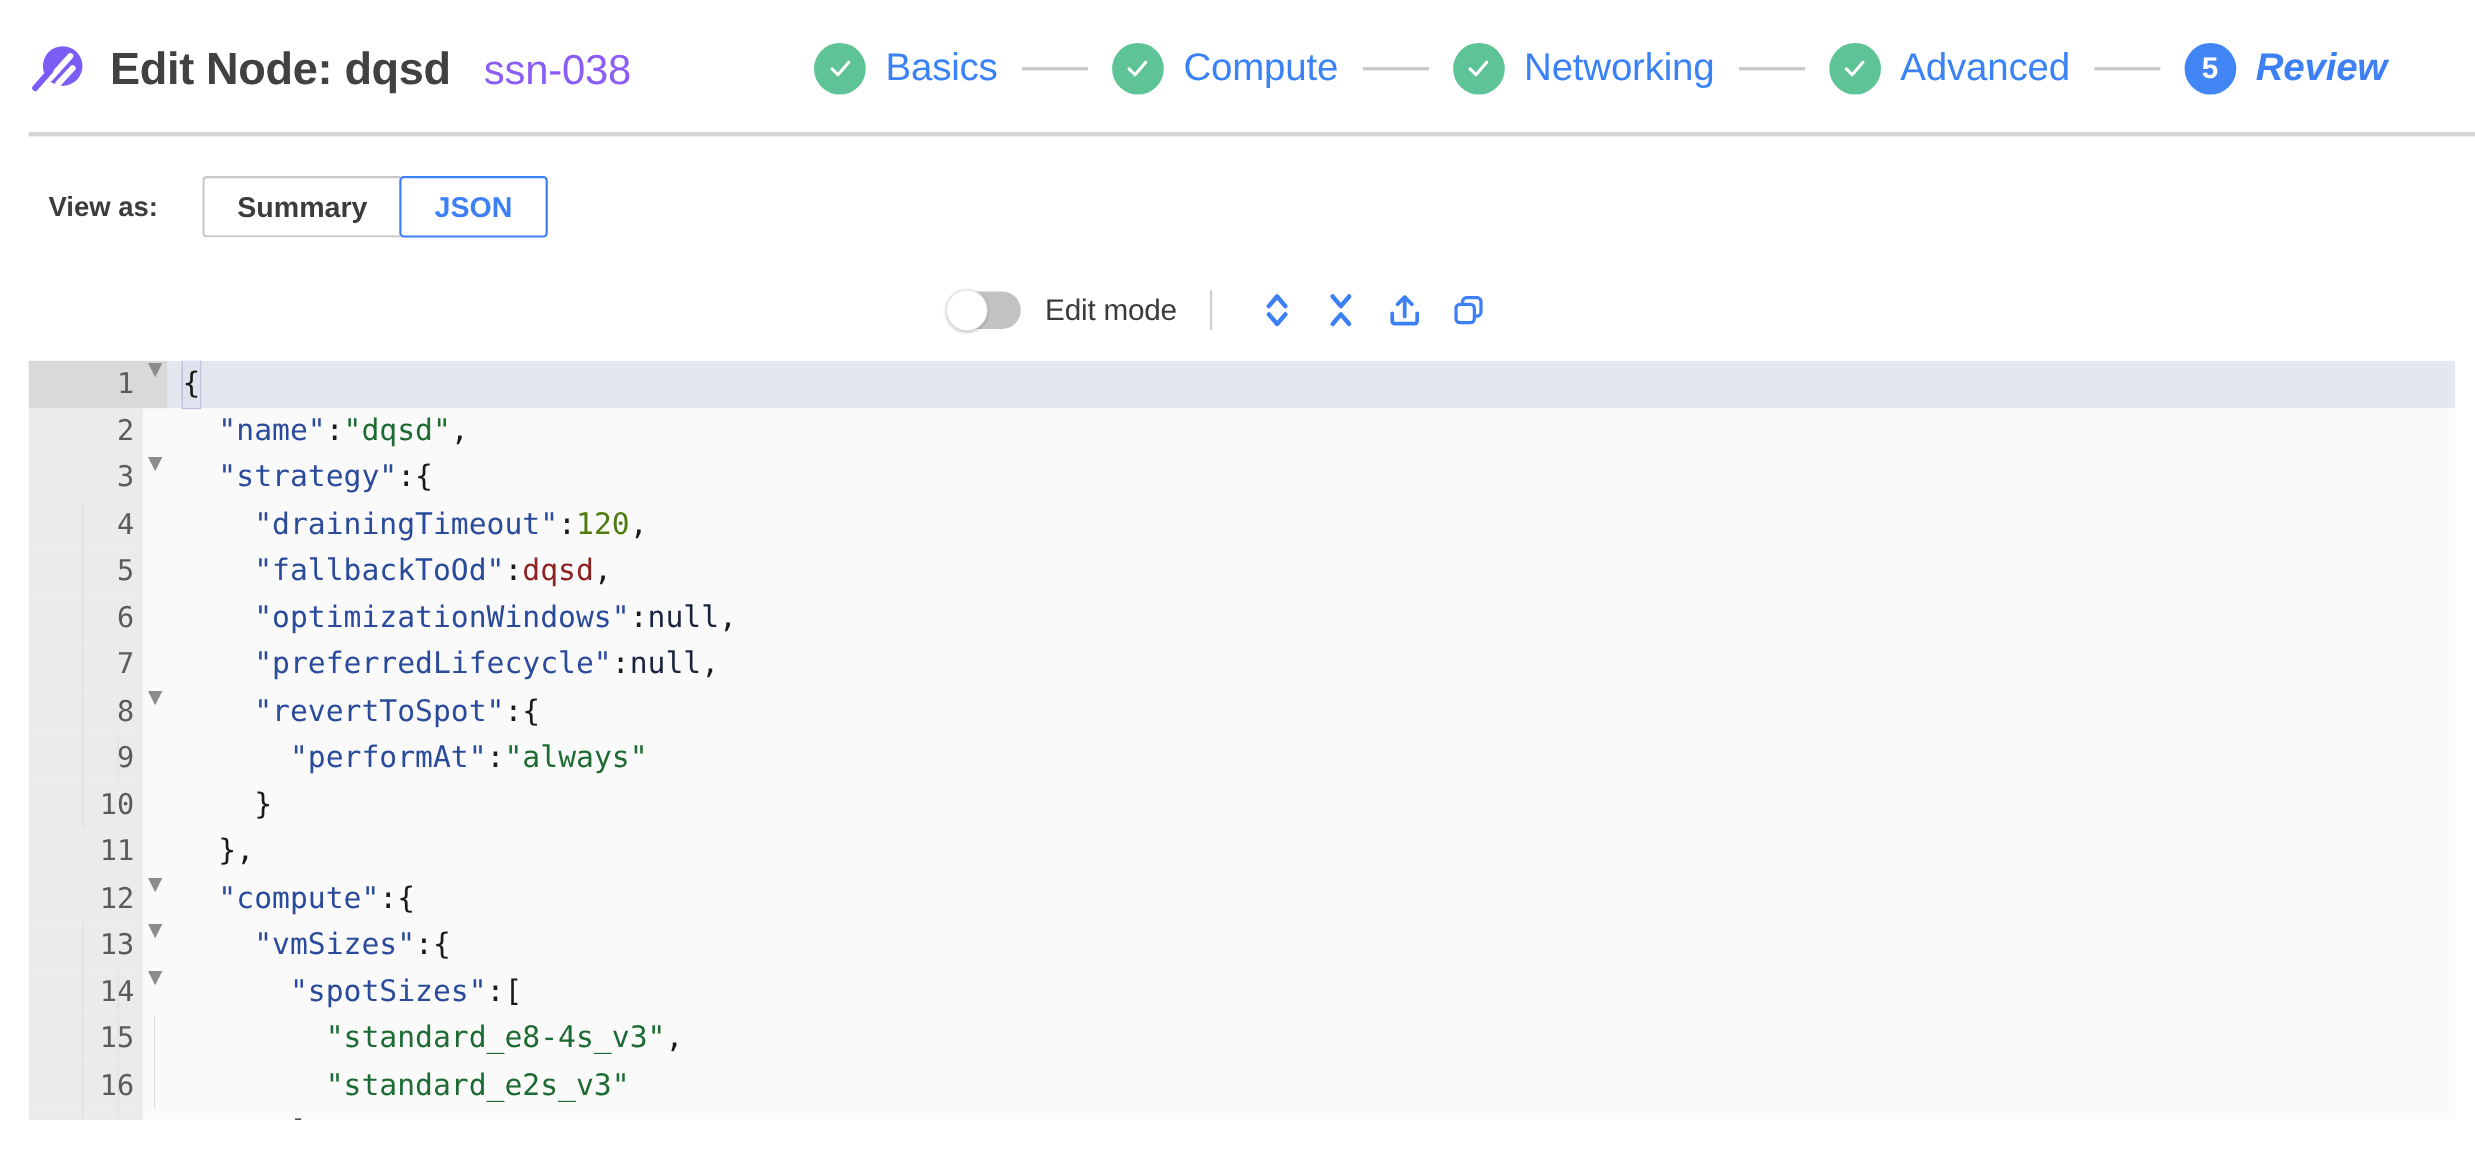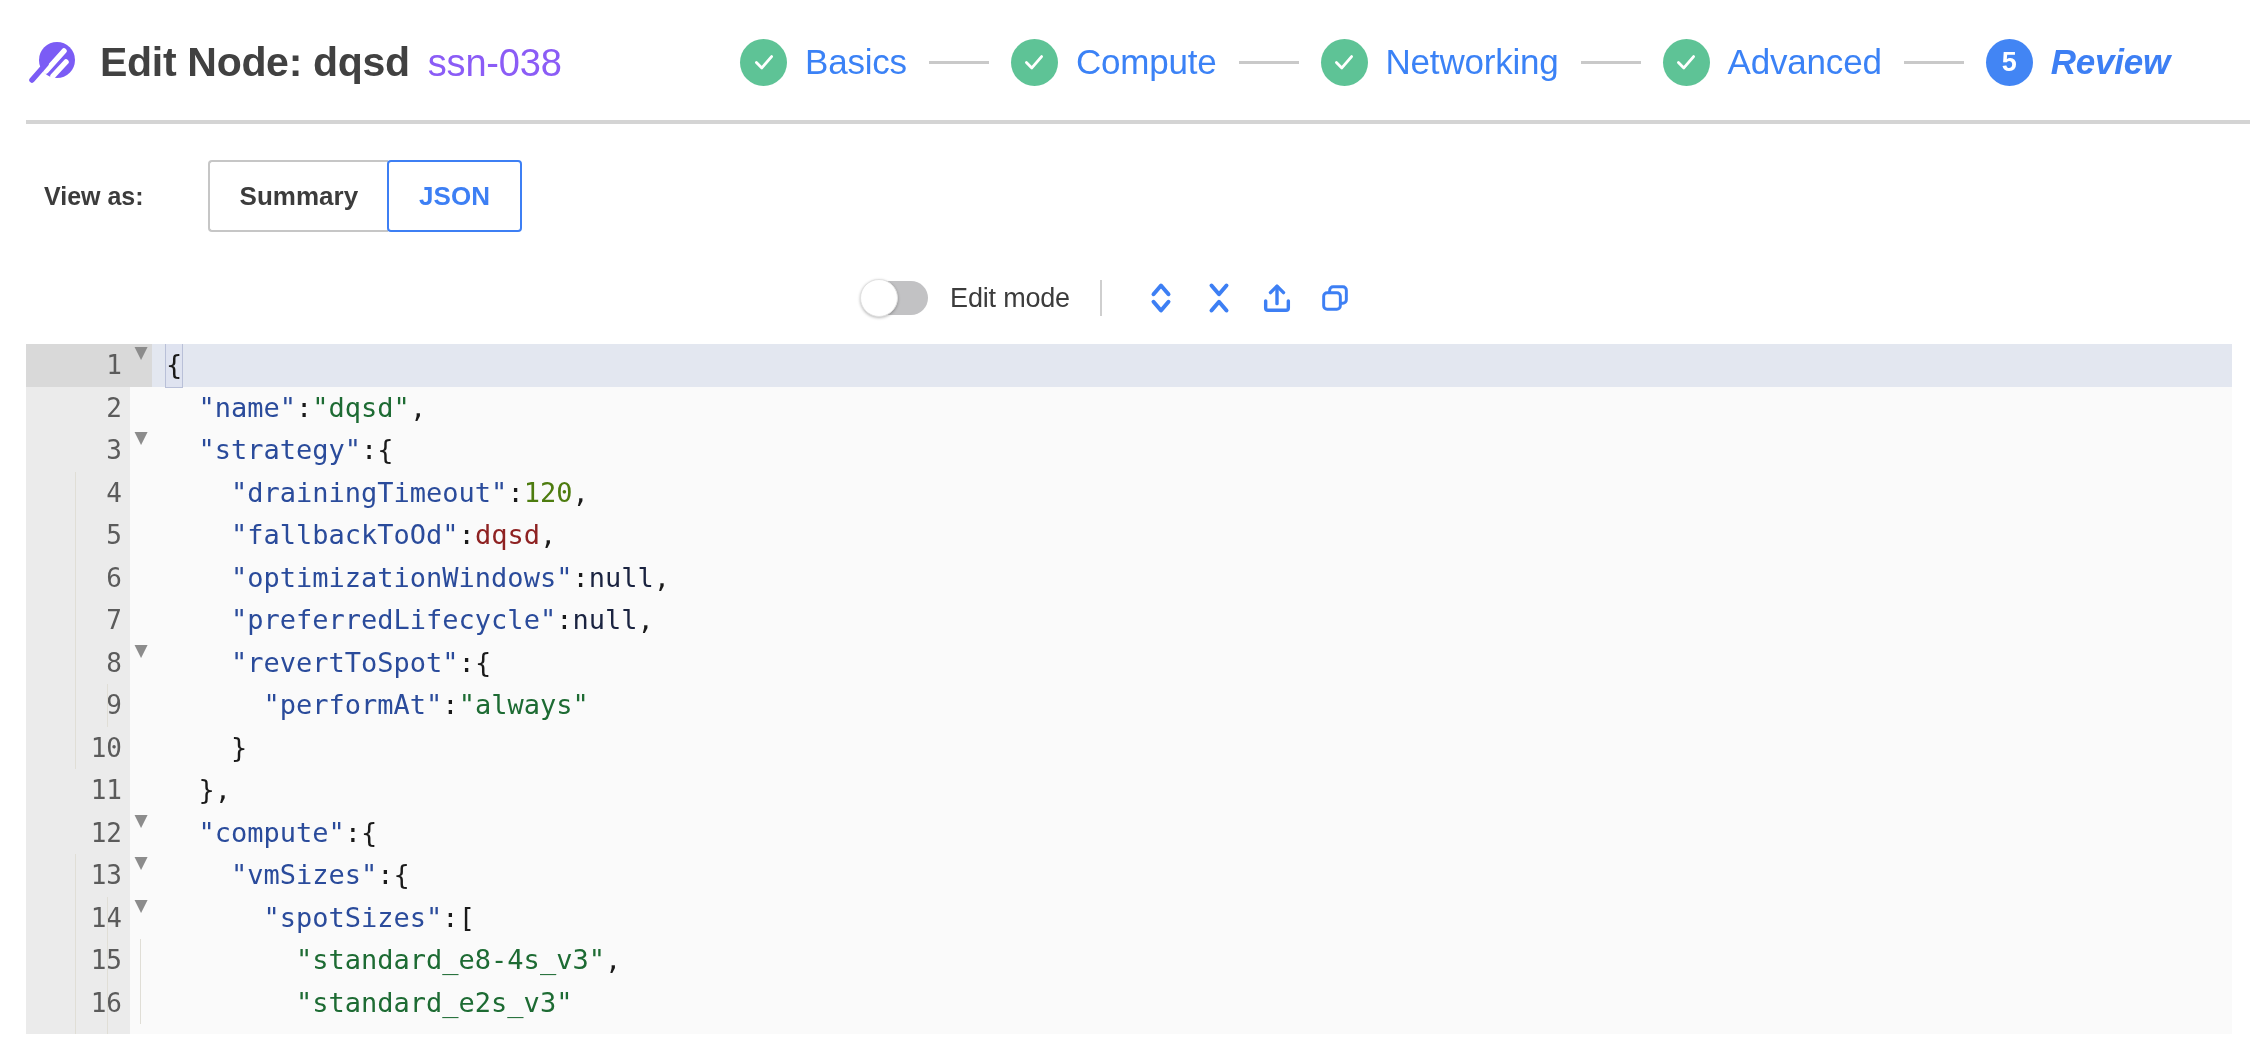--- a/index.html
+++ b/index.html
@@ -42,20 +42,21 @@
     position: relative;
   }
 
   .title-block {
     display: flex;
     align-items: baseline;
     flex: 0 0 auto;
     width: 640px;
     overflow: hidden;
     white-space: nowrap;
+    gap: 12px;
   }
   .title-main {
     font-size: 41px;
     font-weight: bold;
     color: #414141;
     letter-spacing: -0.3px;
   }
   .title-sub {
     font-size: 38px;
     font-weight: normal;
@@ -117,26 +118,26 @@
   
   .viewas-row {
     display: flex;
     align-items: center;
     padding: 36px 0 0 44px;
   }
   .viewas-label {
     font-size: 25px;
     font-weight: bold;
     color: #3c3c3c;
-    margin-right: 64px;
+    margin-right: 40px;
   }
   .segmented {
     display: flex;
     align-items: stretch;
-    height: 72px;
+    height: 56px;
   }
   .seg-btn {
     display: flex;
     align-items: center;
     justify-content: center;
     font-size: 26px;
     font-weight: bold;
     background: #ffffff;
     box-sizing: border-box;
     padding: 0 30px;

